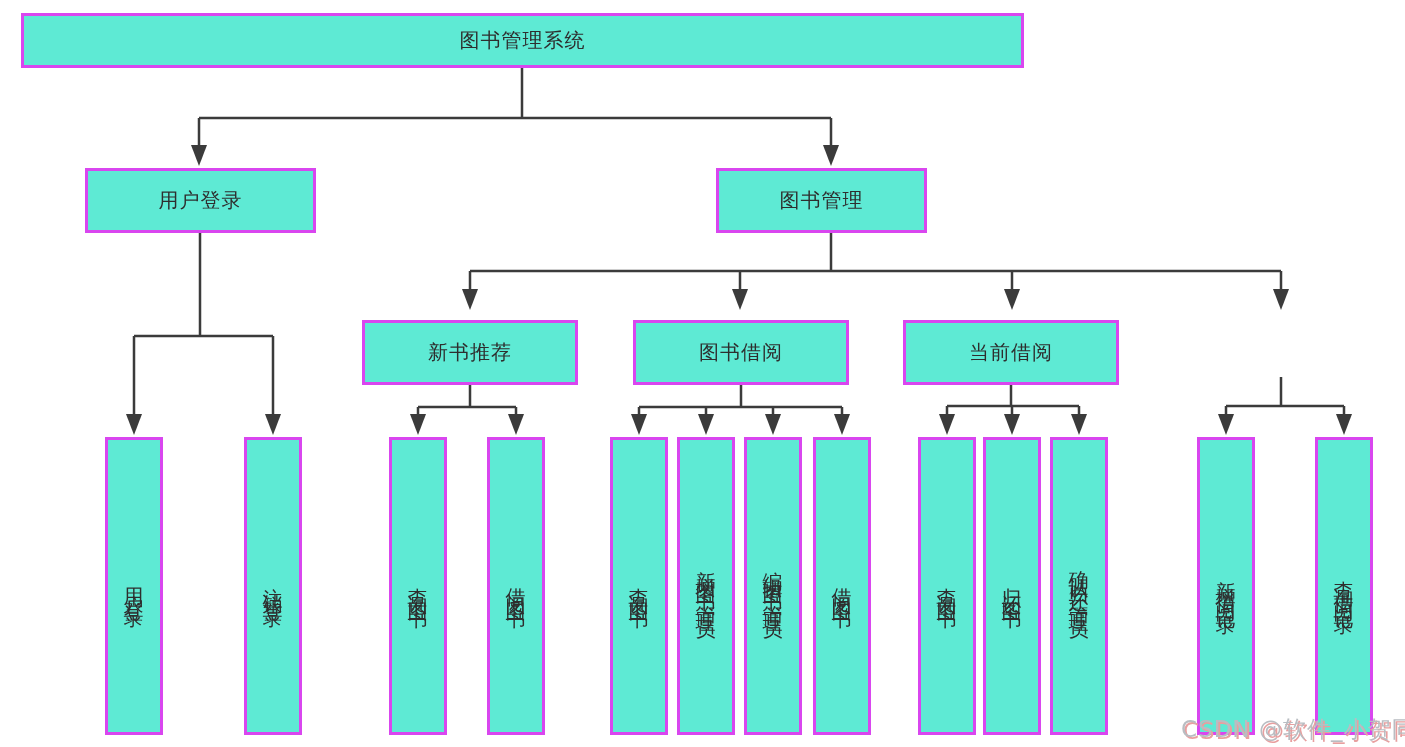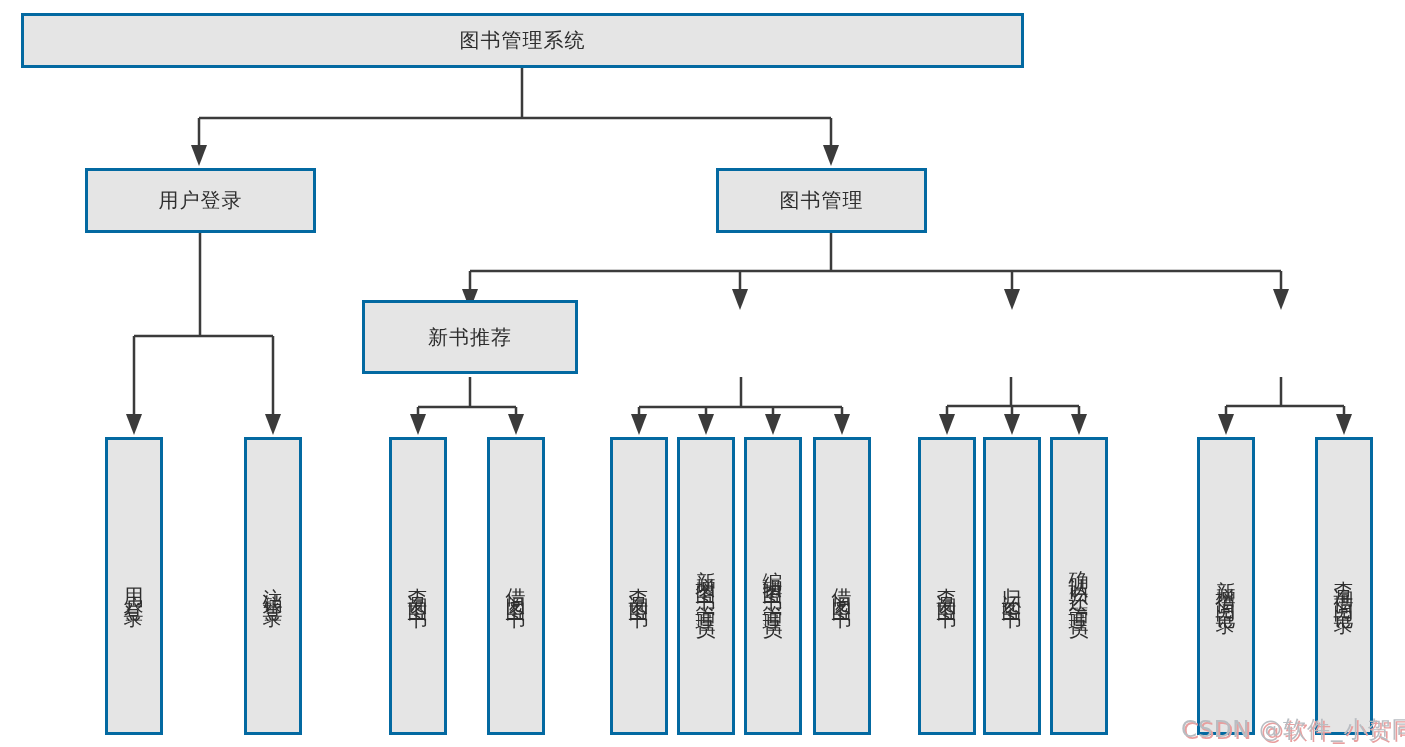--- a/index.html
+++ b/index.html
@@ -8,39 +8,39 @@
     width:1405px;height:747px;
     background:#ffffff;
     font-family:"DejaVu Sans","Liberation Sans",sans-serif;
     color:#2a2a2a;
     overflow:hidden;
   }
   svg.connectors{position:absolute;left:0;top:0;z-index:1;}
   .box{
     position:absolute;
     box-sizing:border-box;
-    border:3px solid #0369a1;
-    background:#e5e5e5;
+    border:3px solid #d946ef;
+    background:#5eead4;
     display:flex;align-items:center;justify-content:center;
     z-index:2;
     text-align:right;
   }
   .h-label{font-size:20px;letter-spacing:1px;white-space:nowrap;color:#2e2e2e;}
   .v-label{
     writing-mode:vertical-rl;
     text-orientation:mixed;
     font-size:20px;
     line-height:1;
     letter-spacing:7px;
     color:#2e2e2e;
   }
   .root{left:21px;top:13px;width:1003px;height:55px;}
   .lvl2-a{left:85px;top:168px;width:231px;height:65px;}
   .lvl2-b{left:716px;top:168px;width:211px;height:65px;}
-  .lvl3{top:300px;width:216px;height:74px;}
+  .lvl3{top:320px;width:216px;height:65px;}
   .lvl3-a{left:362px;}
   .lvl3-b{left:633px;}
   .lvl3-c{left:903px;}
   .lvl3-d{left:1173px;}
   .leaf{top:437px;width:58px;height:298px;}
   .leaf-1{left:105px;}  .leaf-2{left:244px;}
   .leaf-3{left:389px;}  .leaf-4{left:487px;}
   .leaf-5{left:610px;}  .leaf-6{left:677px;}
   .leaf-7{left:744px;}  .leaf-8{left:813px;}
   .leaf-9{left:918px;}  .leaf-10{left:983px;}
@@ -105,20 +105,26 @@
   <div class="box lvl2-a">
     <span class="h-label">用户登录</span>
   </div>
   <div class="box lvl2-b">
     <span class="h-label">图书管理</span>
   </div>
 
   <div class="box lvl3 lvl3-a">
     <span class="h-label">新书推荐</span>
   </div>
+  <div class="box lvl3 lvl3-b">
+    <span class="h-label">图书借阅</span>
+  </div>
+  <div class="box lvl3 lvl3-c">
+    <span class="h-label">当前借阅</span>
+  </div>
 
   <div class="box leaf leaf-1">
     <span class="v-label">用户登录</span>
   </div>
   <div class="box leaf leaf-2">
     <span class="v-label">注销登录</span>
   </div>
   <div class="box leaf leaf-3">
     <span class="v-label">查询图书</span>
   </div>

